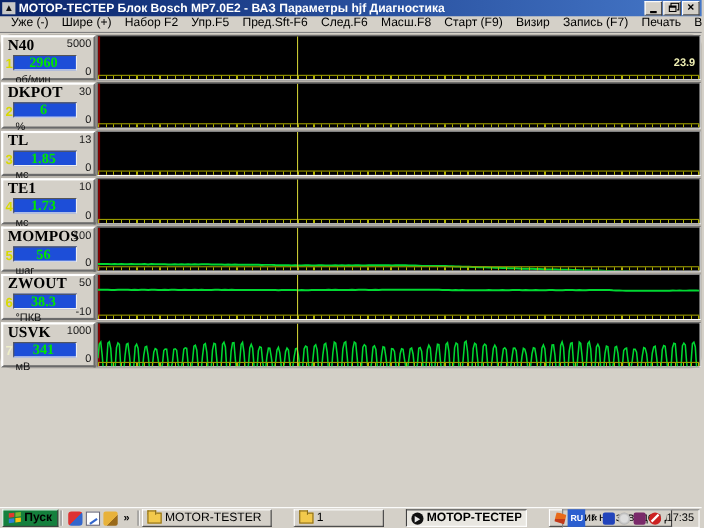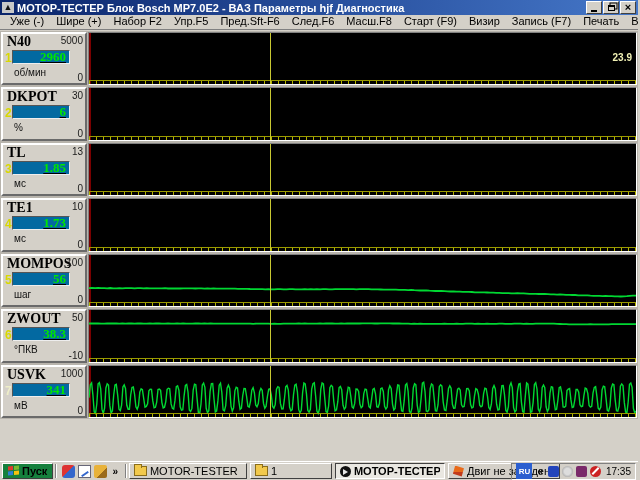--- a/index.html
+++ b/index.html
@@ -19,33 +19,33 @@
     font-size:9px;font-weight:bold;color:#000;line-height:1;}
   .glyph-min{display:block;width:6px;height:2px;background:#000;margin-top:7px;}
   .glyph-restore{display:block;width:7px;height:6px;border:1px solid #000;border-top-width:2px;
     box-shadow:2px -2px 0 -0.5px #d4d0c8,2px -2px 0 0.5px #000;}
   .glyph-close{font-size:11px;font-weight:bold;margin-top:-1px;}
   
   .menubar{position:absolute;left:0;top:15px;width:100%;height:15px;background:#d4d0c8;
     border-bottom:1px solid #808080;display:flex;padding-left:4px;}
   .menu-item{font-size:11px;color:#000;padding:0 6px;white-space:nowrap;cursor:default;}
   
-  .chart{position:absolute;left:0;top:31px;width:100%;height:388px;display:flex;flex-direction:column;
-    background:#b8b4ac;}
+  .chart{position:absolute;left:0;top:31px;width:100%;height:304px;display:flex;flex-direction:column;
+    background:#b8b4ac;border-radius:11px;}
   .channel-row{flex:1;display:flex;min-height:0;}
   .panel{position:relative;width:86px;margin:1px;background:#d4d0c8;
     border:2px solid;border-color:#ffffff #6a6a6a #6a6a6a #ffffff;flex:none;}
   .ch-name{position:absolute;top:0;left:4px;font-family:"Liberation Serif",serif;
     font-weight:bold;font-size:14px;color:#000;}
   .ch-scale-top{position:absolute;top:1px;right:2px;font-size:10px;color:#1a1a1a;}
   .ch-scale-bottom{position:absolute;bottom:0;right:2px;font-size:10px;color:#1a1a1a;}
   .ch-num{position:absolute;top:17px;left:2px;font-size:12px;font-weight:bold;color:#d8d800;}
   .ch-num.pale{color:#eeeec8;}
-  .ch-valuebox{position:absolute;top:16px;left:9px;width:58px;height:14px;background:#0369a1;
-    border:1px solid;border-color:#555 #eee #eee #555;text-align:right;text-decoration:underline;}
+  .ch-valuebox{position:absolute;top:16px;left:9px;width:58px;height:14px;background:#1d4ed8;
+    border:1px solid;border-color:#555 #eee #eee #555;text-align:center;}
   .ch-value{font-family:"Liberation Serif",serif;font-weight:bold;font-size:13px;color:#00e600;
     line-height:12px;padding-right:3px;display:block;}
   .ch-units{position:absolute;top:33px;left:11px;font-size:10px;color:#111;}
   .graph{position:relative;flex:1;margin:1px 1px 1px 0;background:#000;overflow:hidden;
     border:1px solid;border-color:#808080 #fff #fff #808080;}
   .redline{position:absolute;left:0;top:0;bottom:0;width:2px;background:#7a0000;}
   .graph svg{position:absolute;left:0;top:0;}
   .axis{position:absolute;left:0;right:0;bottom:0;height:6px;}
   .axis .axline{position:absolute;left:0;right:0;bottom:3px;height:1px;background:#9a9a00;}
   .axis .ticks{position:absolute;left:0;right:0;bottom:0;height:3px;
@@ -310,21 +310,21 @@
       <span>Пуск</span>
     </span>
     <span class="vsep"></span>
     <span class="ql">
       <span class="ql-icon qi1"></span>
       <span class="ql-icon qi2"></span>
       <span class="ql-icon qi3"></span>
       <span class="chev">»</span>
     </span>
     <span class="vsep"></span>
-    <span id="taskbuttons" style="display:flex;gap:3px;min-width:0;flex:1;">
+    <span id="taskbuttons" style="display:flex;gap:20px;min-width:0;flex:1;">
         <span class="task-btn" style="width: 118px; flex: 0 0 auto;">
           <span class="ic-folder"></span>
           <span class="lbl">MOTOR-TESTER</span>
         </span>
         <span class="task-btn" style="width: 82px; flex: 0 0 auto;">
           <span class="ic-folder"></span>
           <span class="lbl">1</span>
         </span>
         <span class="task-btn active" style="width: 110px; flex: 0 0 auto;">
           <span class="ic-app"></span>

